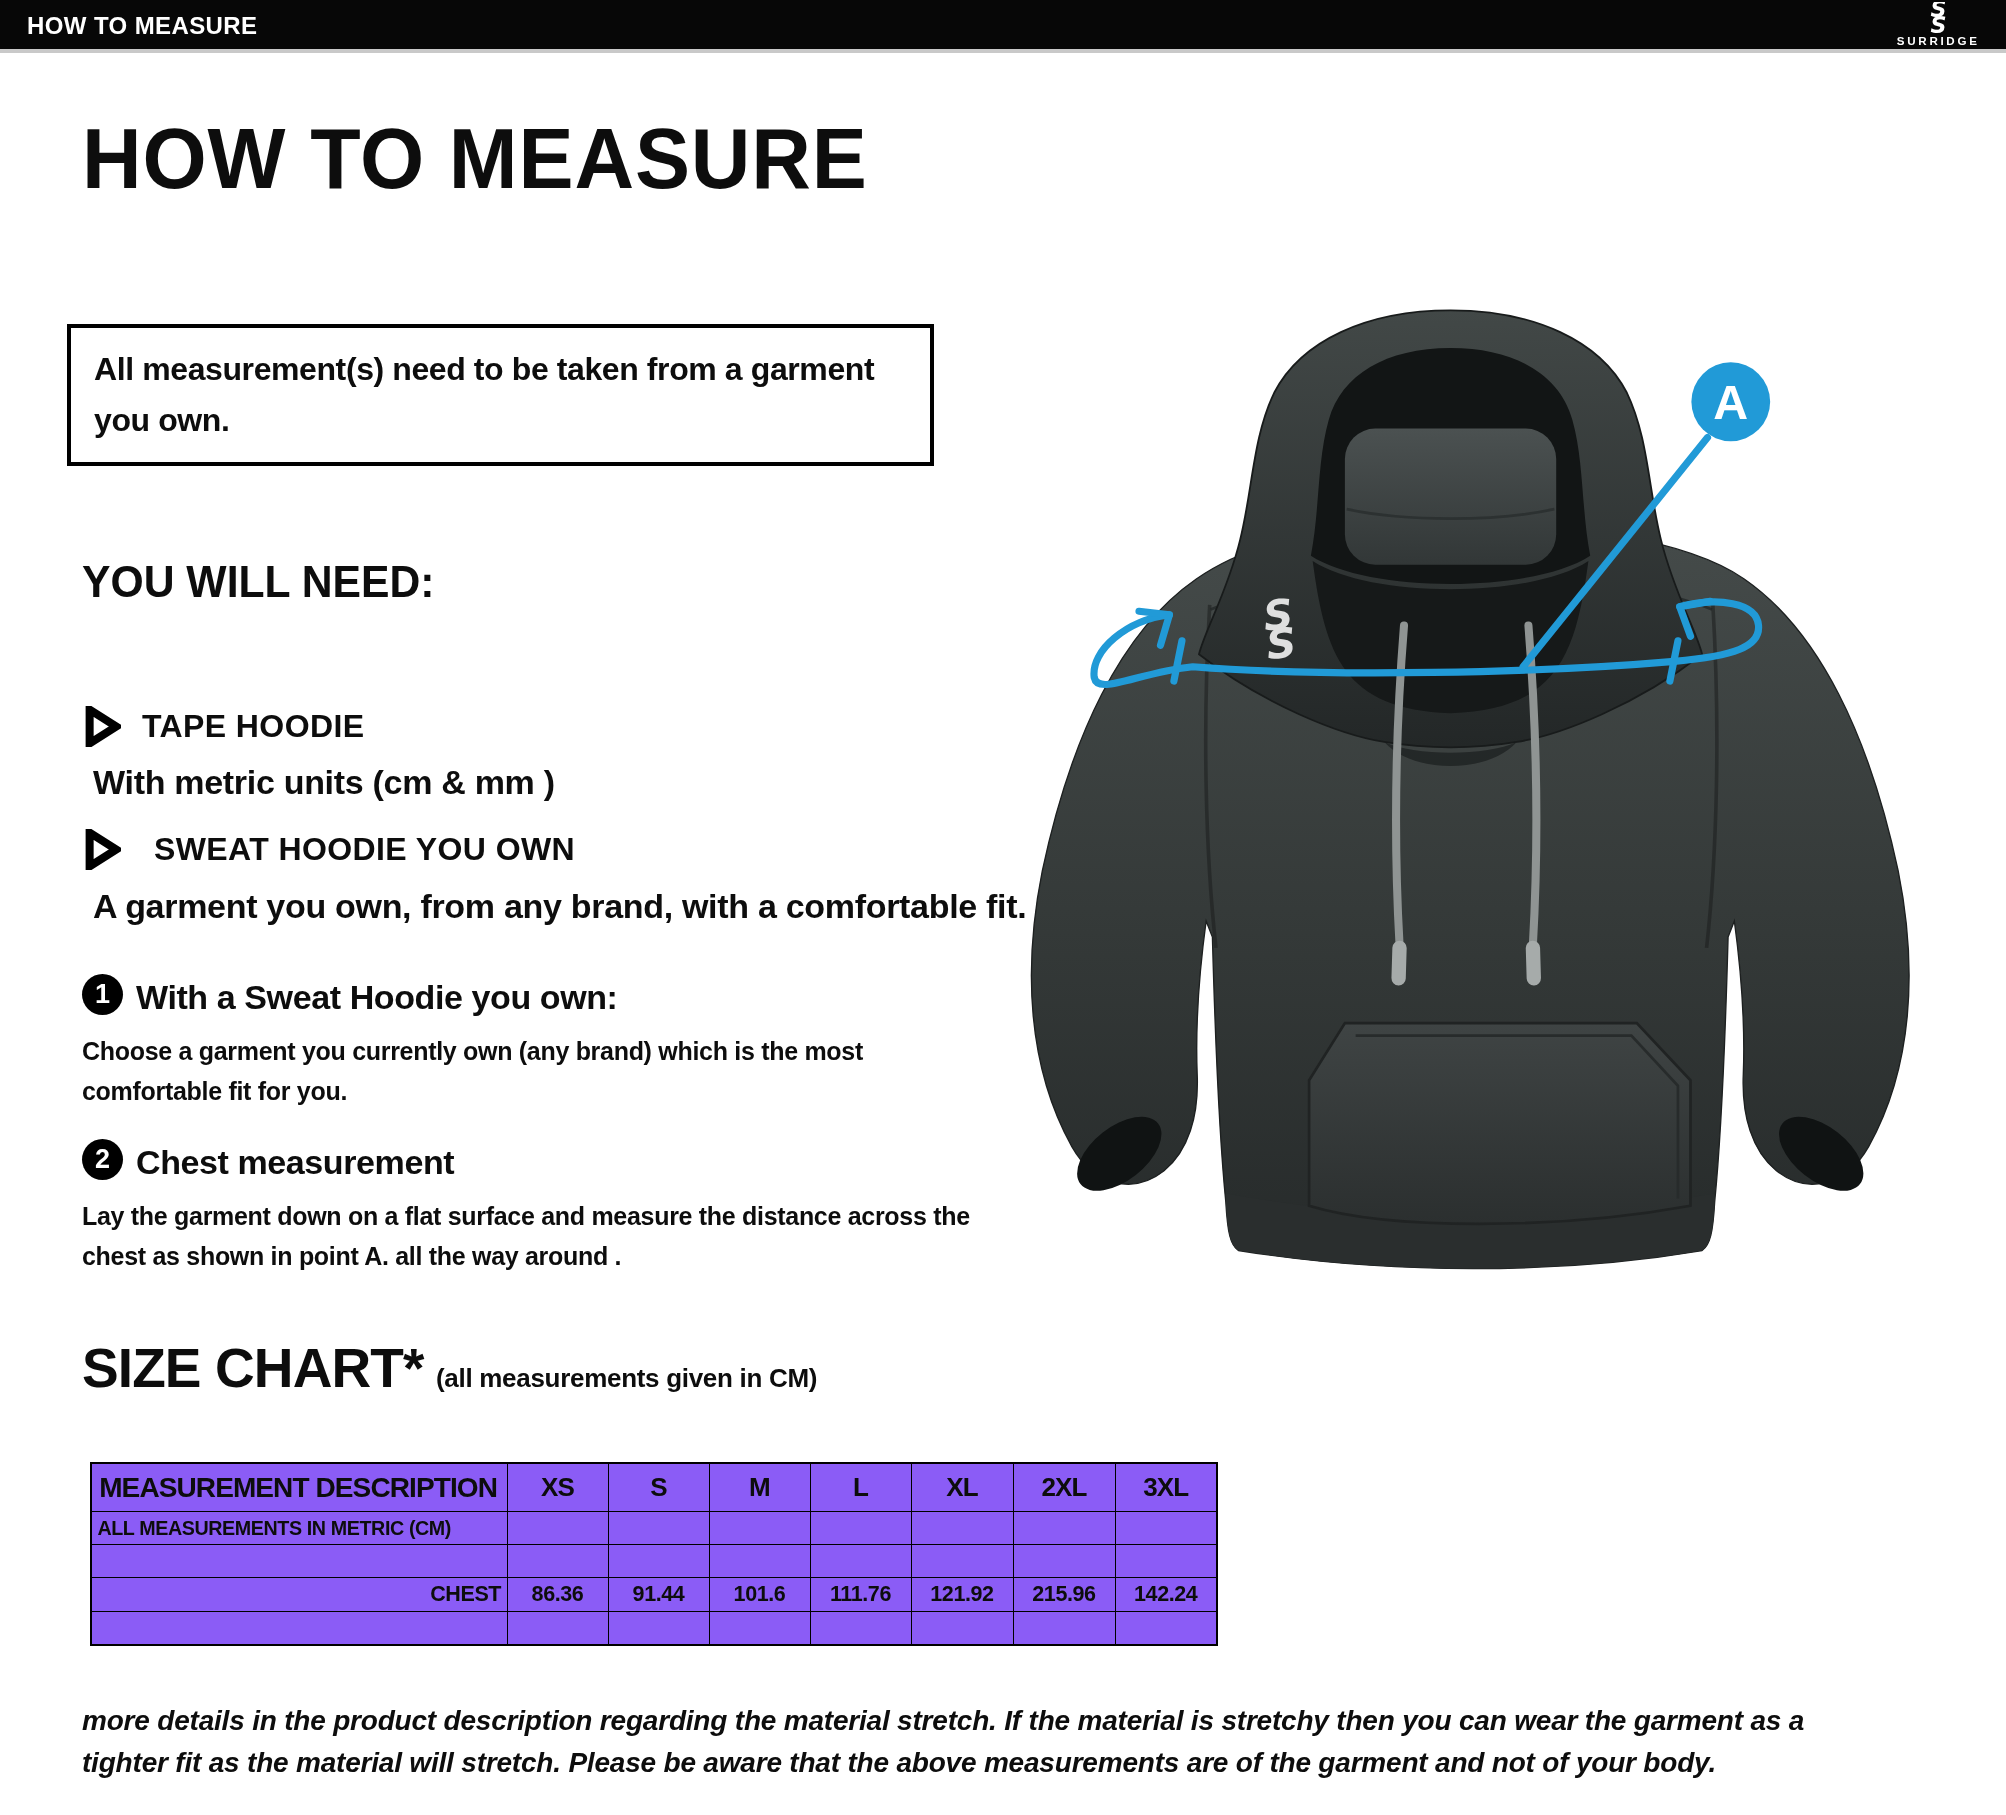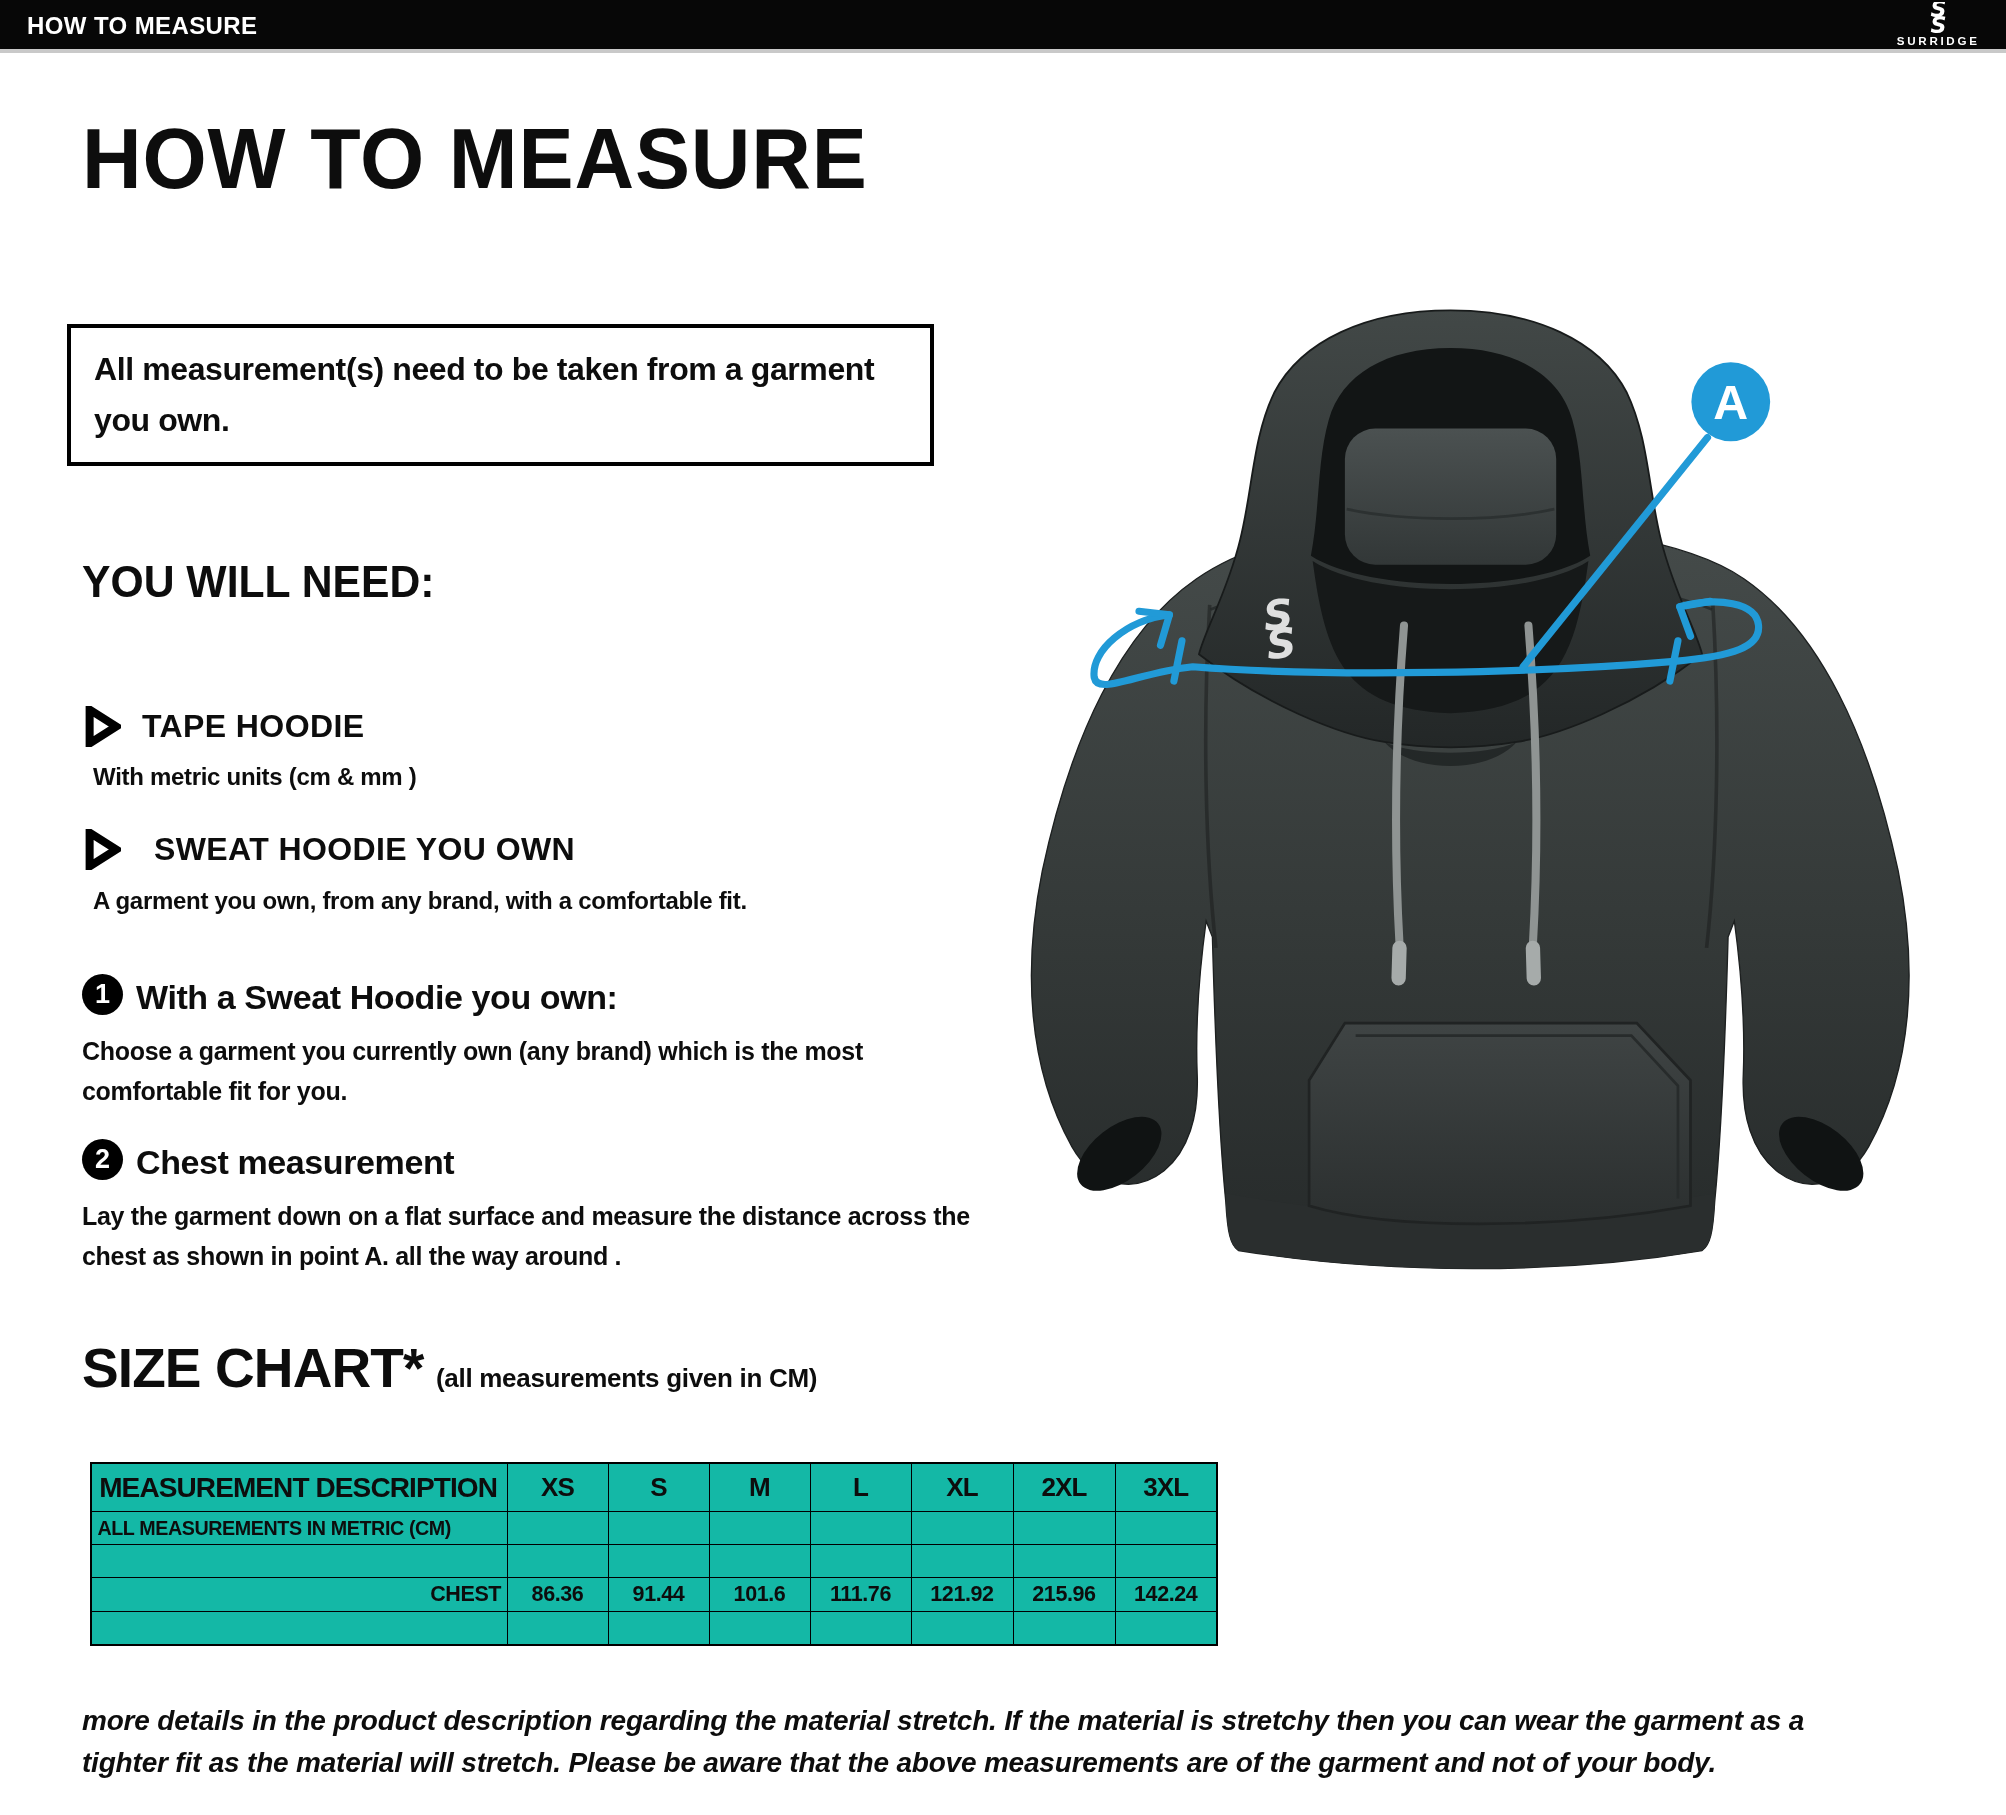--- a/index.html
+++ b/index.html
@@ -18,32 +18,32 @@
   .brand-word{font-size:11.6px;font-weight:800;letter-spacing:2.7px;margin-top:-2.7px;}
 
   
   .h1{left:82px;top:115px;font-size:86px;font-weight:800;letter-spacing:0.9px;line-height:1;transform:scaleX(.96);transform-origin:left;}
   .notebox{left:67px;top:324px;width:867px;height:142px;border:4.5px solid #000;box-sizing:border-box;padding:16px 23px 0 23px;}
   .notebox-text{font-size:32px;font-weight:800;line-height:1.6;letter-spacing:-0.4px;max-width:811px;}
   .h2{left:82px;top:557px;font-size:44px;font-weight:800;letter-spacing:0;transform:scaleX(.97);transform-origin:left;}
 
   .tri-icon{width:36px;height:41px;}
   .item-label{font-size:32px;font-weight:800;letter-spacing:0.4px;}
-  .item-desc{font-size:24px;font-weight:700;letter-spacing:-0.3px;}
+  .item-desc{font-size:34px;font-weight:700;letter-spacing:-0.3px;}
 
   .step-badge{width:41px;height:41px;border-radius:50%;background:#000;color:#fff;
     font-size:27px;font-weight:800;display:flex;align-items:center;justify-content:center;}
   .step-title{font-size:34px;font-weight:800;letter-spacing:-0.4px;}
   .step-body{font-size:25px;font-weight:700;line-height:1.58;letter-spacing:-0.3px;width:896px;}
 
   .sizechart-heading{font-size:55px;font-weight:800;letter-spacing:-0.9px;display:inline;}
   .sizechart-sub{font-size:26px;font-weight:800;display:inline;margin-left:12.5px;letter-spacing:-0.3px;}
 
   
-  table.size{border-collapse:collapse;table-layout:fixed;width:1127px;background:#14b8a6;}
+  table.size{border-collapse:collapse;table-layout:fixed;width:1127px;background:#8b5cf6;}
   table.size,table.size td,table.size th{border:1.8px solid #000;}
   table.size{border-width:2.7px;}
   table.size th,table.size td{padding:0 5.4px;overflow:hidden;white-space:nowrap;}
   .row-head th{height:47px;font-size:26px;font-weight:800;letter-spacing:-0.9px;border-bottom-width:3.6px;}
   .row-head th.desc{font-size:28px;text-align:left;padding-left:7.2px;}
   .row-metric td{height:32px;font-size:19.7px;font-weight:700;letter-spacing:-0.4px;text-align:left;padding-left:7.2px;}
   .row-empty td{height:32px;}
   .row-data td{height:33px;font-size:21.5px;font-weight:700;text-align:center;border-top-width:2.7px;border-bottom-width:2.7px;letter-spacing:-0.4px;}
   .row-data td.desc{text-align:right;padding-left:7.2px;font-weight:700;}
 

